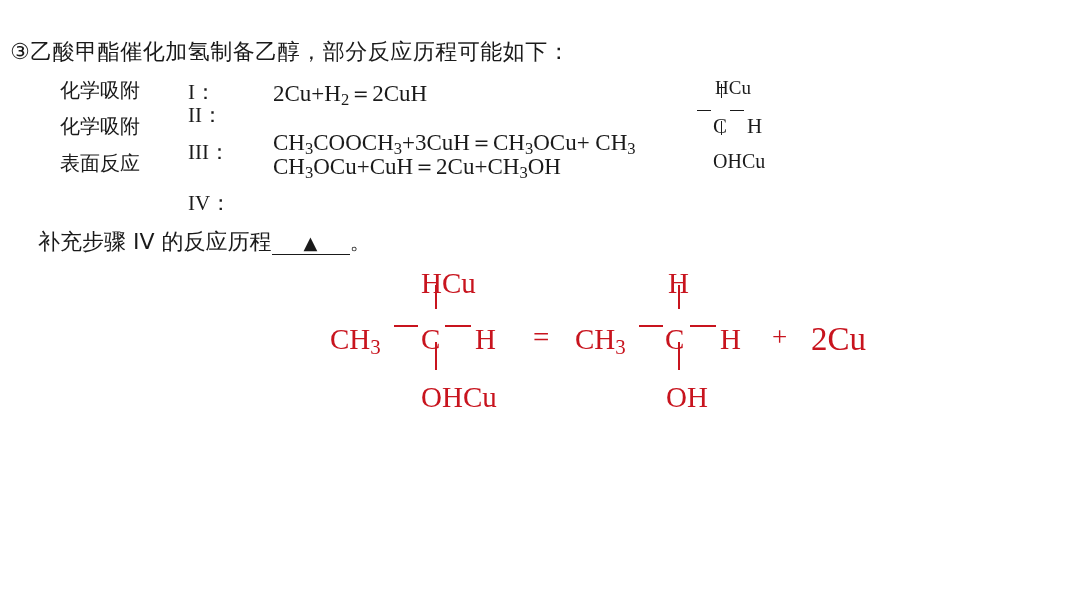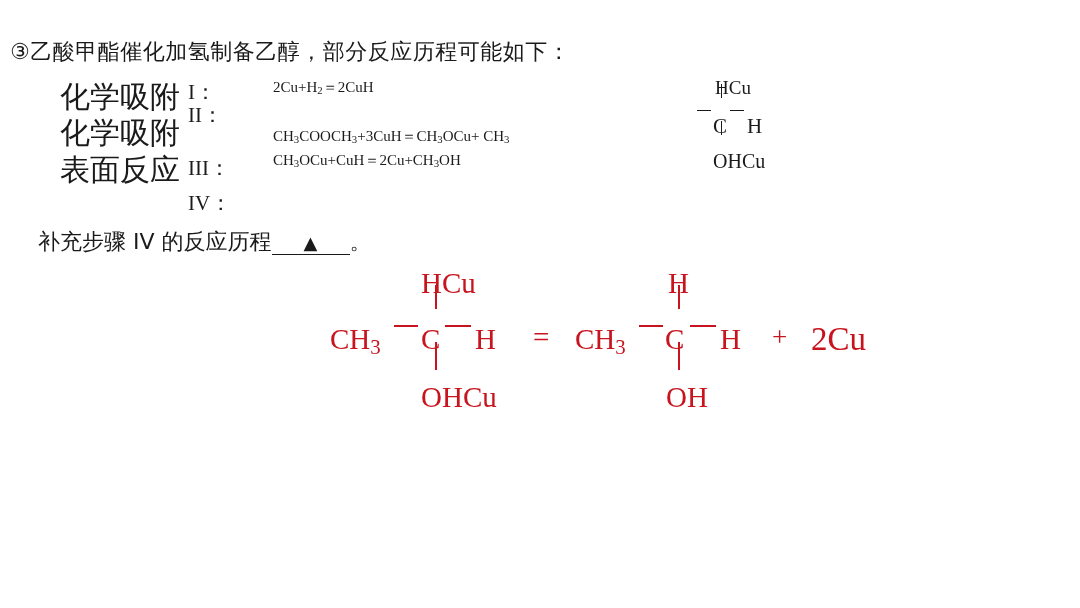--- a/index.html
+++ b/index.html
@@ -1,23 +1,23 @@
 <!DOCTYPE html>
 <html><head>
   <meta charset="utf-8">
   <style>
     html, body { margin: 0; padding: 0; background: #ffffff; }
     body { width: 1080px; height: 608px; position: relative; overflow: hidden; font-family: "DejaVu Serif", "Liberation Serif", serif; color: #1a1a1a; }
     .abs { position: absolute; white-space: nowrap; margin-top: 16px; }
     .cjk { font-family: "DejaVu Sans", sans-serif; }
     .ser { font-family: "Liberation Serif", "DejaVu Serif", serif; }
     .q { font-size: 22px; top: 21px; left: 10px; letter-spacing: 0.5px; }
-    .lbl { font-size: 30px; left: 60px; }
+    .lbl { font-size: 20px; left: 60px; }
     .step { font-size: 21px; left: 188px; font-family: "Liberation Serif", serif; }
-    .eq { font-size: 15px; left: 273px; font-family: "Liberation Serif", serif; }
+    .eq { font-size: 23px; left: 273px; font-family: "Liberation Serif", serif; }
     sub { font-size: 0.72em; vertical-align: -0.22em; line-height: 0; }
     .blank { display: inline-block; width: 78px; border-bottom: 1.5px solid #1a1a1a; text-align: center; line-height: 22px; font-size: 18px; }
     .red { color: #c8141e; font-family: "Liberation Serif", serif; }
     .bondh { position: absolute; height: 2px; background: currentColor; }
     .bondv { position: absolute; width: 2px; background: currentColor; }
     .blk .bondh { height: 1.2px; }
     .blk .bondv { width: 1.2px; }
   </style>
 </head>
 <body>
@@ -43,21 +43,21 @@
   <div class="abs ser" style="left:713px; top:98px; font-size:21px;">C</div>
   <div class="bondh" style="left:730px; top:110px; width:14px;"></div>
   <div class="abs ser" style="left:747px; top:98px; font-size:21px;">H</div>
   <div class="abs ser" style="left:715px; top:61px; font-size:19px;">HCu</div>
   <div class="bondv" style="left:721px; top:84px; height:14px;"></div>
   <div class="bondv" style="left:721px; top:121px; height:14px;"></div>
   <div class="abs ser" style="left:713px; top:134px; font-size:20px;">OHCu</div>
 </div>
 
 <div class="abs lbl cjk" style="top:134px;">表面反应</div>
-<div class="abs step" style="top:138px;">III：</div>
+<div class="abs step" style="top:122px;">III：</div>
 <div class="abs eq" style="top:135px;">
   <span>CH</span><sub>3</sub><span>OCu+CuH＝2Cu+CH</span><sub>3</sub><span>OH</span>
 </div>
 
 <div class="abs step" style="top:173px;">IV：</div>
 
 <div class="abs cjk" style="left:38px; top:211px; font-size:22px;">
   <span>补充步骤 IV 的反应历程</span><span class="blank"><span>▲</span></span><span>。</span>
 </div>
 

